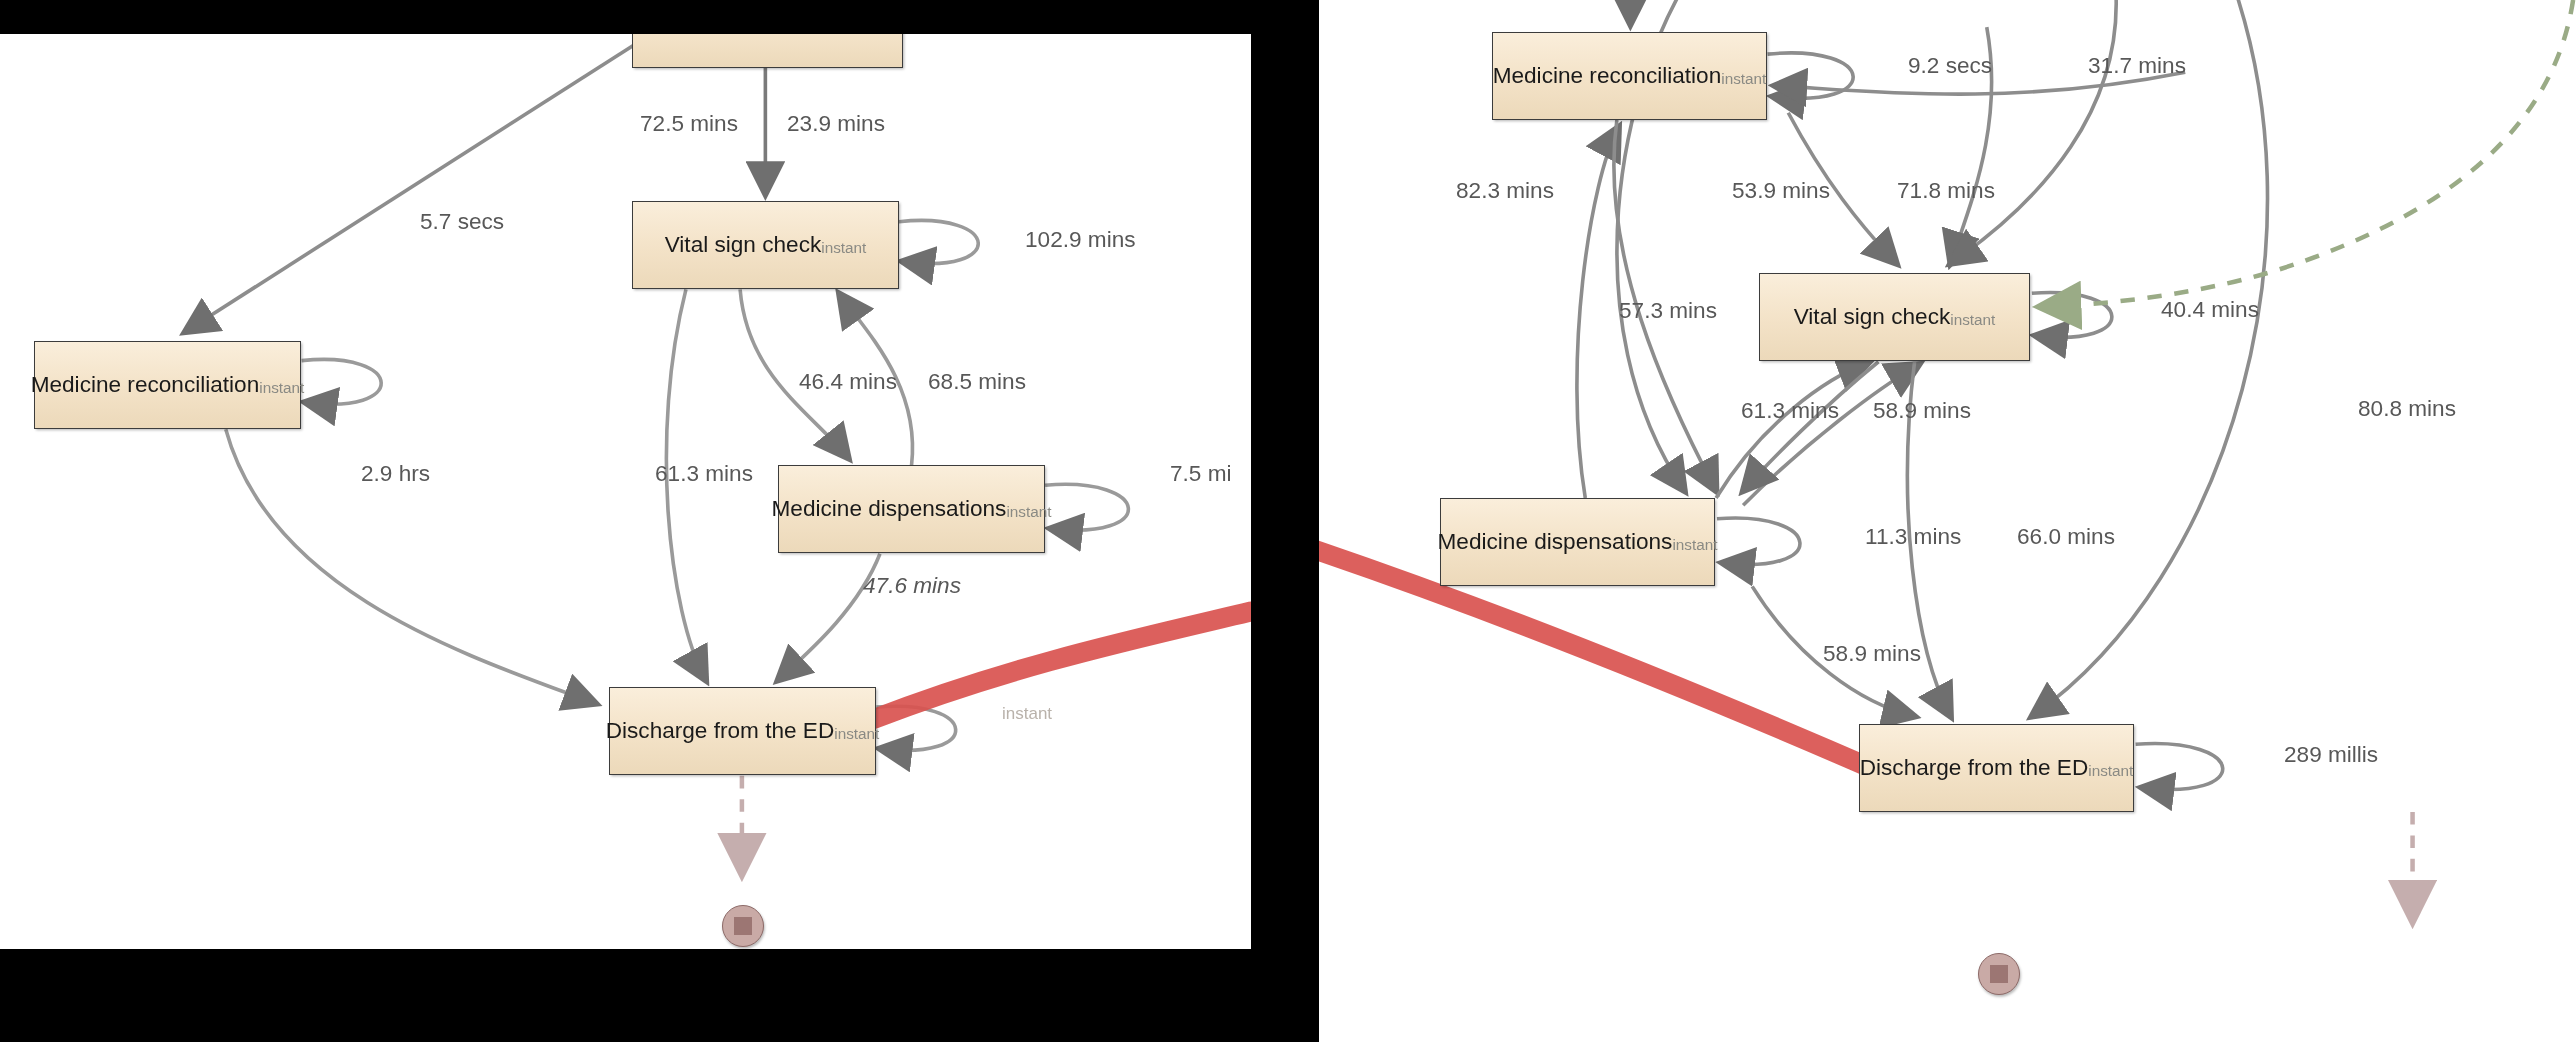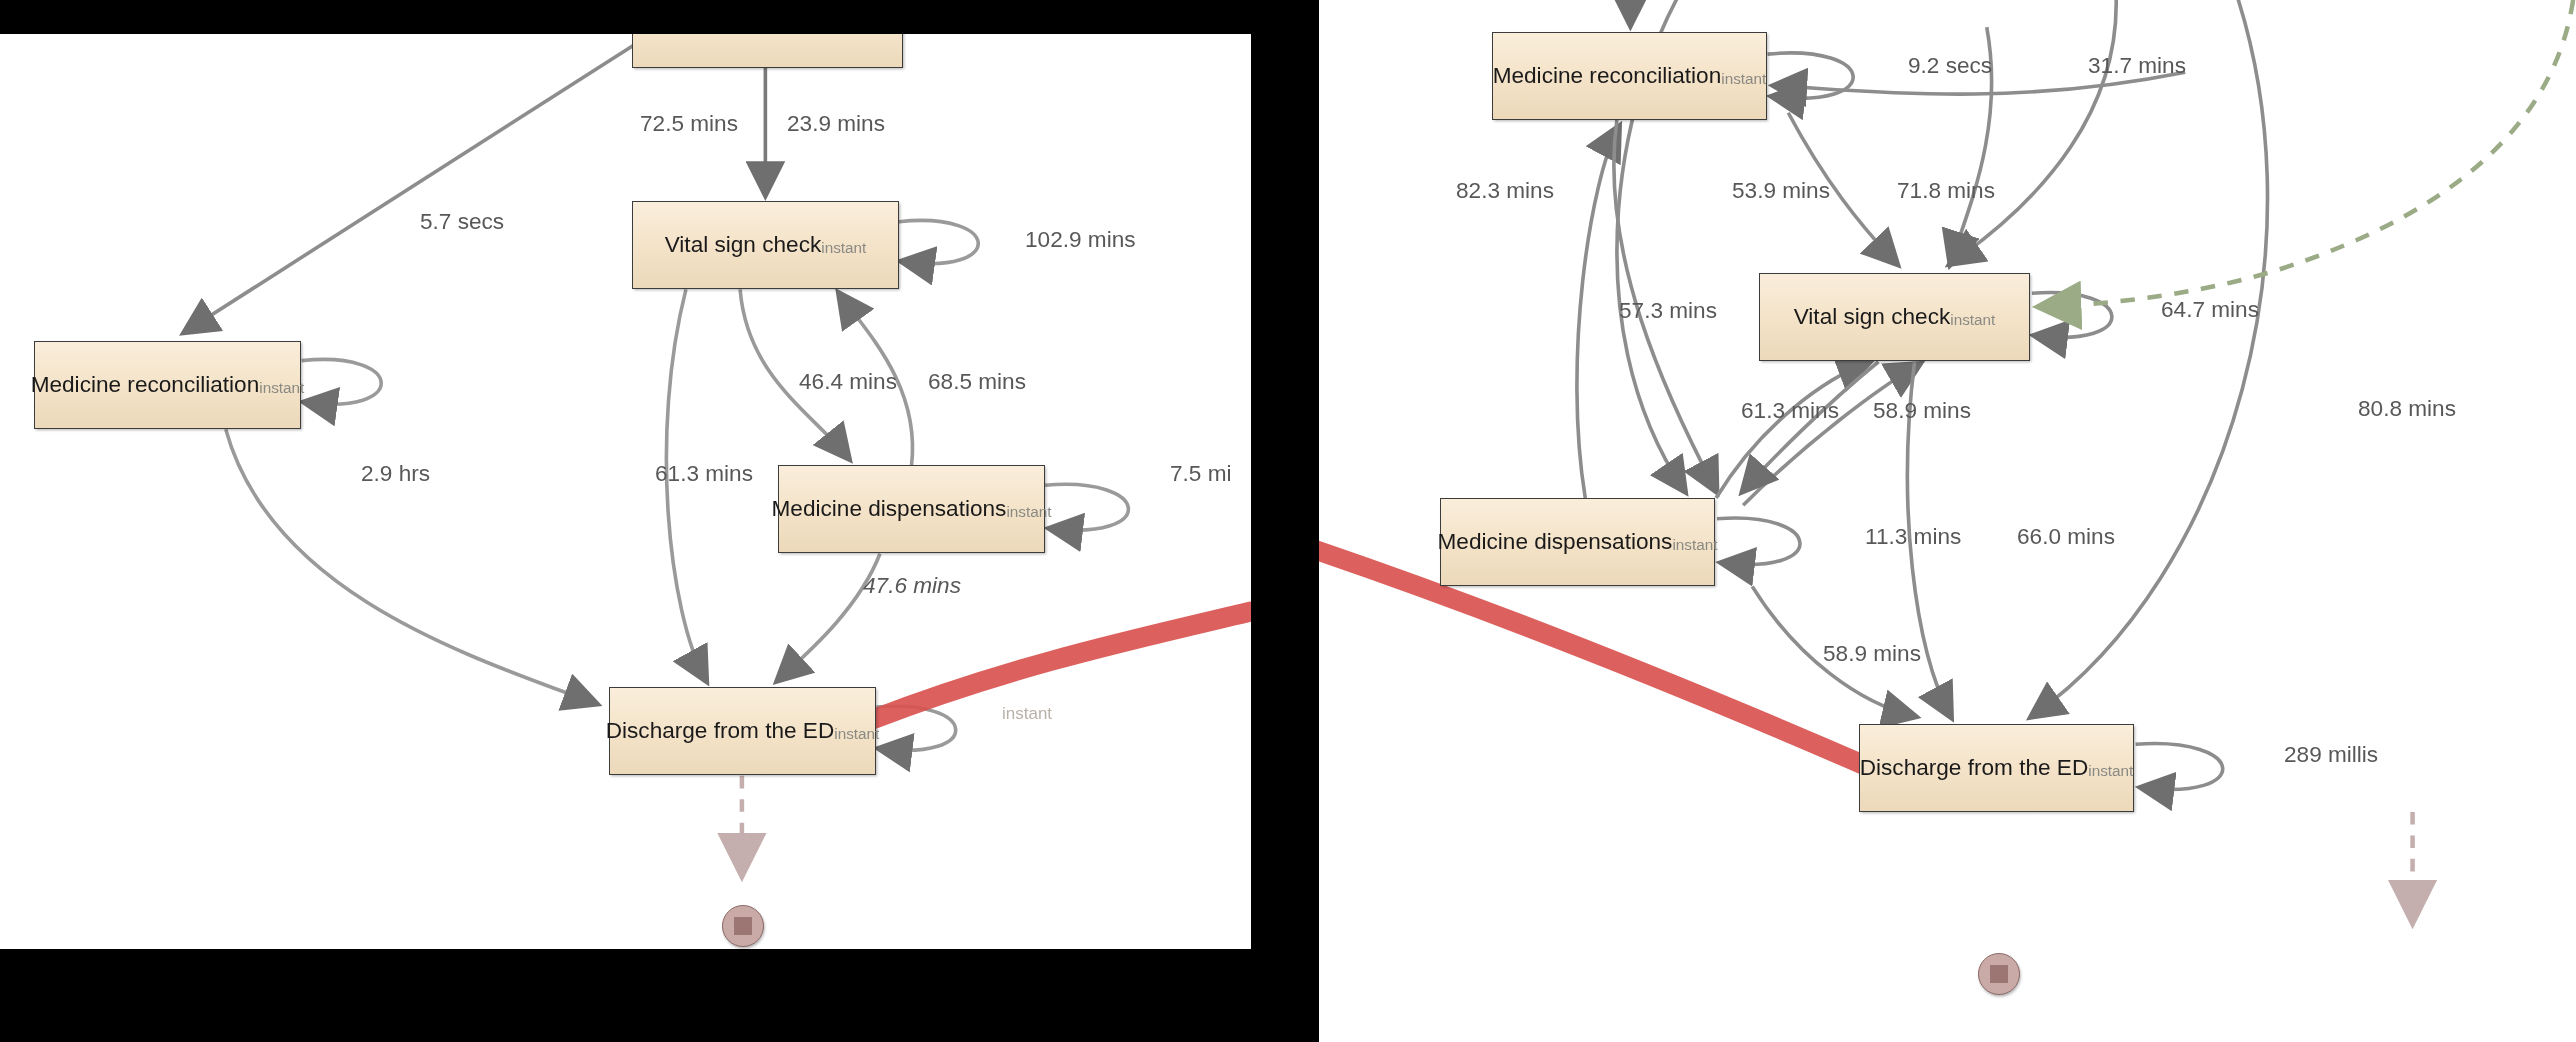--- a/index.html
+++ b/index.html
@@ -201,21 +201,21 @@
     <div class="endnode" style="left:659px;top:953px;">
       <i></i>
     </div>
 
     <span class="elabel" style="left:589px;top:54px;">9.2 secs</span>
     <span class="elabel" style="left:769px;top:54px;">31.7 mins</span>
     <span class="elabel" style="left:137px;top:179px;">82.3 mins</span>
     <span class="elabel" style="left:413px;top:179px;">53.9 mins</span>
     <span class="elabel" style="left:578px;top:179px;">71.8 mins</span>
     <span class="elabel" style="left:300px;top:299px;">57.3 mins</span>
-    <span class="elabel" style="left:842px;top:298px;">64.7 mins</span>
+    <span class="elabel" style="left:842px;top:298px;">40.4 mins</span>
     <span class="elabel" style="left:1039px;top:397px;">80.8 mins</span>
     <span class="elabel" style="left:422px;top:399px;">61.3 mins</span>
     <span class="elabel" style="left:554px;top:399px;">58.9 mins</span>
     <span class="elabel" style="left:522px;top:525px;margin-left:24px;">11.3 mins</span>
     <span class="elabel" style="left:698px;top:525px;">66.0 mins</span>
     <span class="elabel" style="left:504px;top:642px;">58.9 mins</span>
     <span class="elabel" style="left:965px;top:743px;">289 millis</span>
   </div>
 
 </div>

